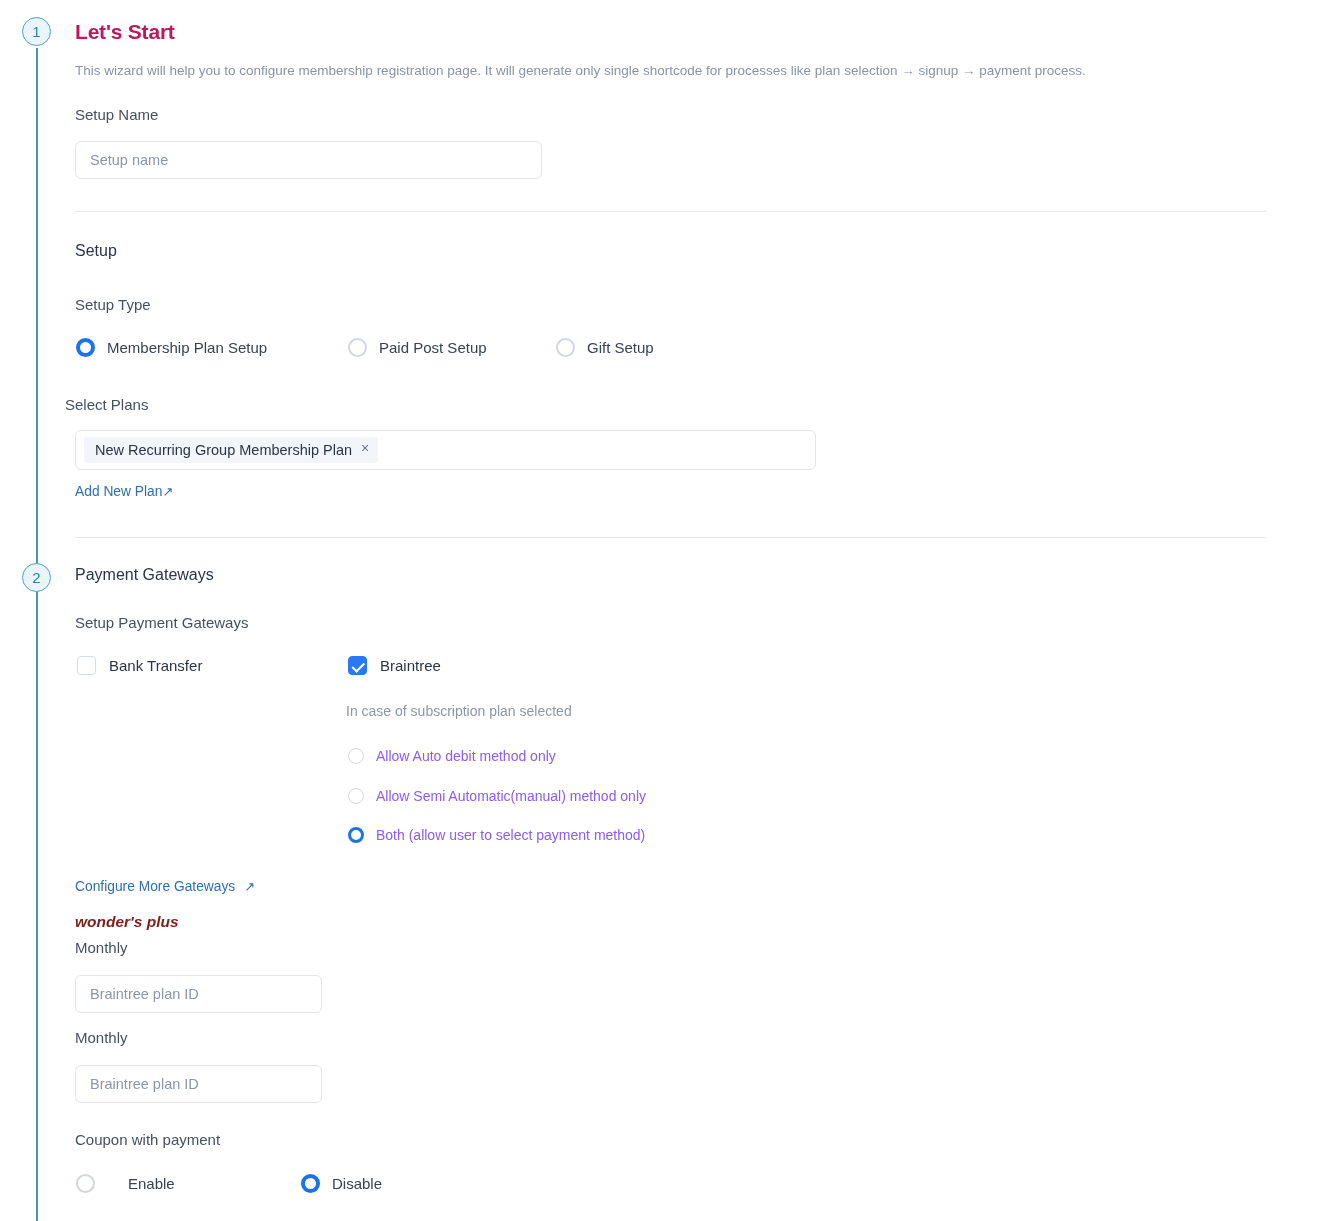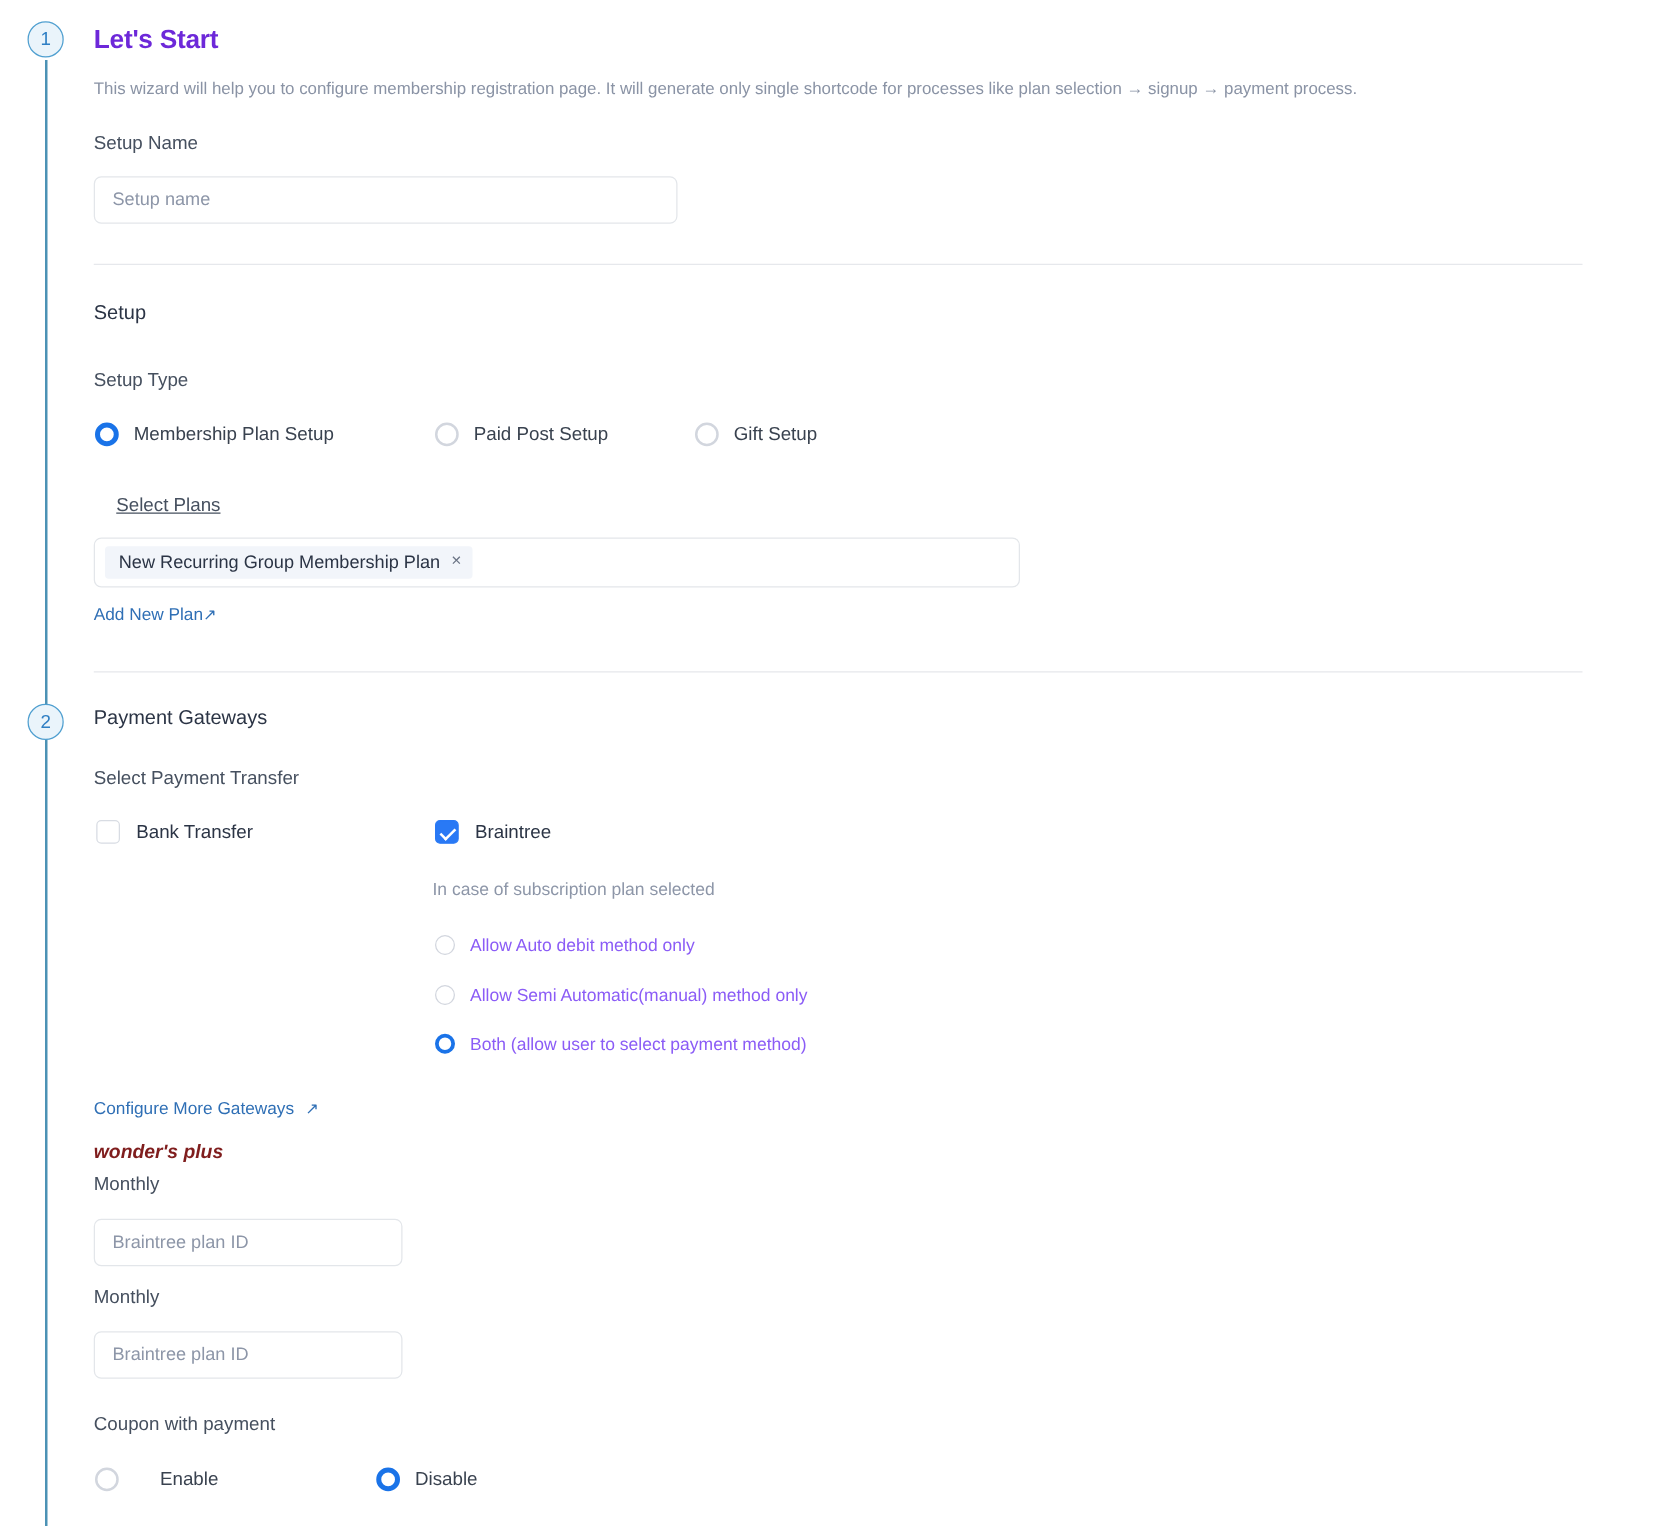--- a/index.html
+++ b/index.html
@@ -47,21 +47,21 @@
   #badge1 { top: 17px; }
   #badge2 { top: 563px; }
 
   .content { position: relative; z-index: 1; padding-left: 75px; padding-right: 60px; }
 
   
   h2.section-title {
     margin: 0;
     font-size: 21px;
     font-weight: bold;
-    color: #6d28d9;
+    color: #be185d;
     letter-spacing: -0.2px;
   }
   .field-label {
     font-size: 15px;
     color: #46505f;
     margin: 0;
   }
   .sub-note {
     font-size: 14px;
     color: #8d96a8;
@@ -231,39 +231,39 @@
     <div class="abs radio-opt" style="left:348px; top:338px;" data-name="radio-paid-post-setup">
       <span class="radio" data-name="radio-indicator"></span>
       <span class="radio-label" data-name="radio-label">Paid Post Setup</span>
     </div>
 
     <div class="abs radio-opt" style="left:556px; top:338px;" data-name="radio-gift-setup">
       <span class="radio" data-name="radio-indicator"></span>
       <span class="radio-label" data-name="radio-label">Gift Setup</span>
     </div>
 
-    <div class="abs field-label" style="left:93px; top:396px;text-decoration:underline;" data-name="select-plans-label">Select Plans</div>
+    <div class="abs field-label" style="left:65px; top:396px;" data-name="select-plans-label">Select Plans</div>
 
     <div class="abs multiselect" style="left:75px; top:430px;" data-name="select-plans-multiselect">
       <span class="chip" data-name="selected-plan-chip">
         <span data-name="selected-plan-label">New Recurring Group Membership Plan</span>
         <span class="chip-x" data-name="close-icon">×</span>
       </span>
     </div>
 
     <a class="abs ext-link" style="left:75px; top:484px;" data-name="add-new-plan-link">
       <span data-name="add-new-plan-label">Add New Plan</span>
       <span class="arrow" data-name="external-link-icon">↗</span>
     </a>
 
     <div class="divider abs" style="left:75px; top:537px; width:1191px;" data-name="divider-middle"></div>
 
     <div class="abs section-title" style="left:75px; top:566px;" data-name="payment-gateways-heading">Payment Gateways</div>
 
-    <div class="abs field-label" style="left:75px; top:614px;" data-name="select-payment-gateways-label">Select Payment Transfer</div>
+    <div class="abs field-label" style="left:75px; top:614px;" data-name="select-payment-gateways-label">Setup Payment Gateways</div>
 
     <div class="abs check-opt" style="left:77px; top:656px;" data-name="checkbox-bank-transfer">
       <span class="checkbox" data-name="checkbox-indicator"></span>
       <span class="check-label" data-name="checkbox-label">Bank Transfer</span>
     </div>
 
     <div class="abs check-opt" style="left:348px; top:656px;" data-name="checkbox-braintree">
       <span class="checkbox checked" data-name="checkbox-indicator"></span>
       <span class="check-label" data-name="checkbox-label">Braintree</span>
     </div>

